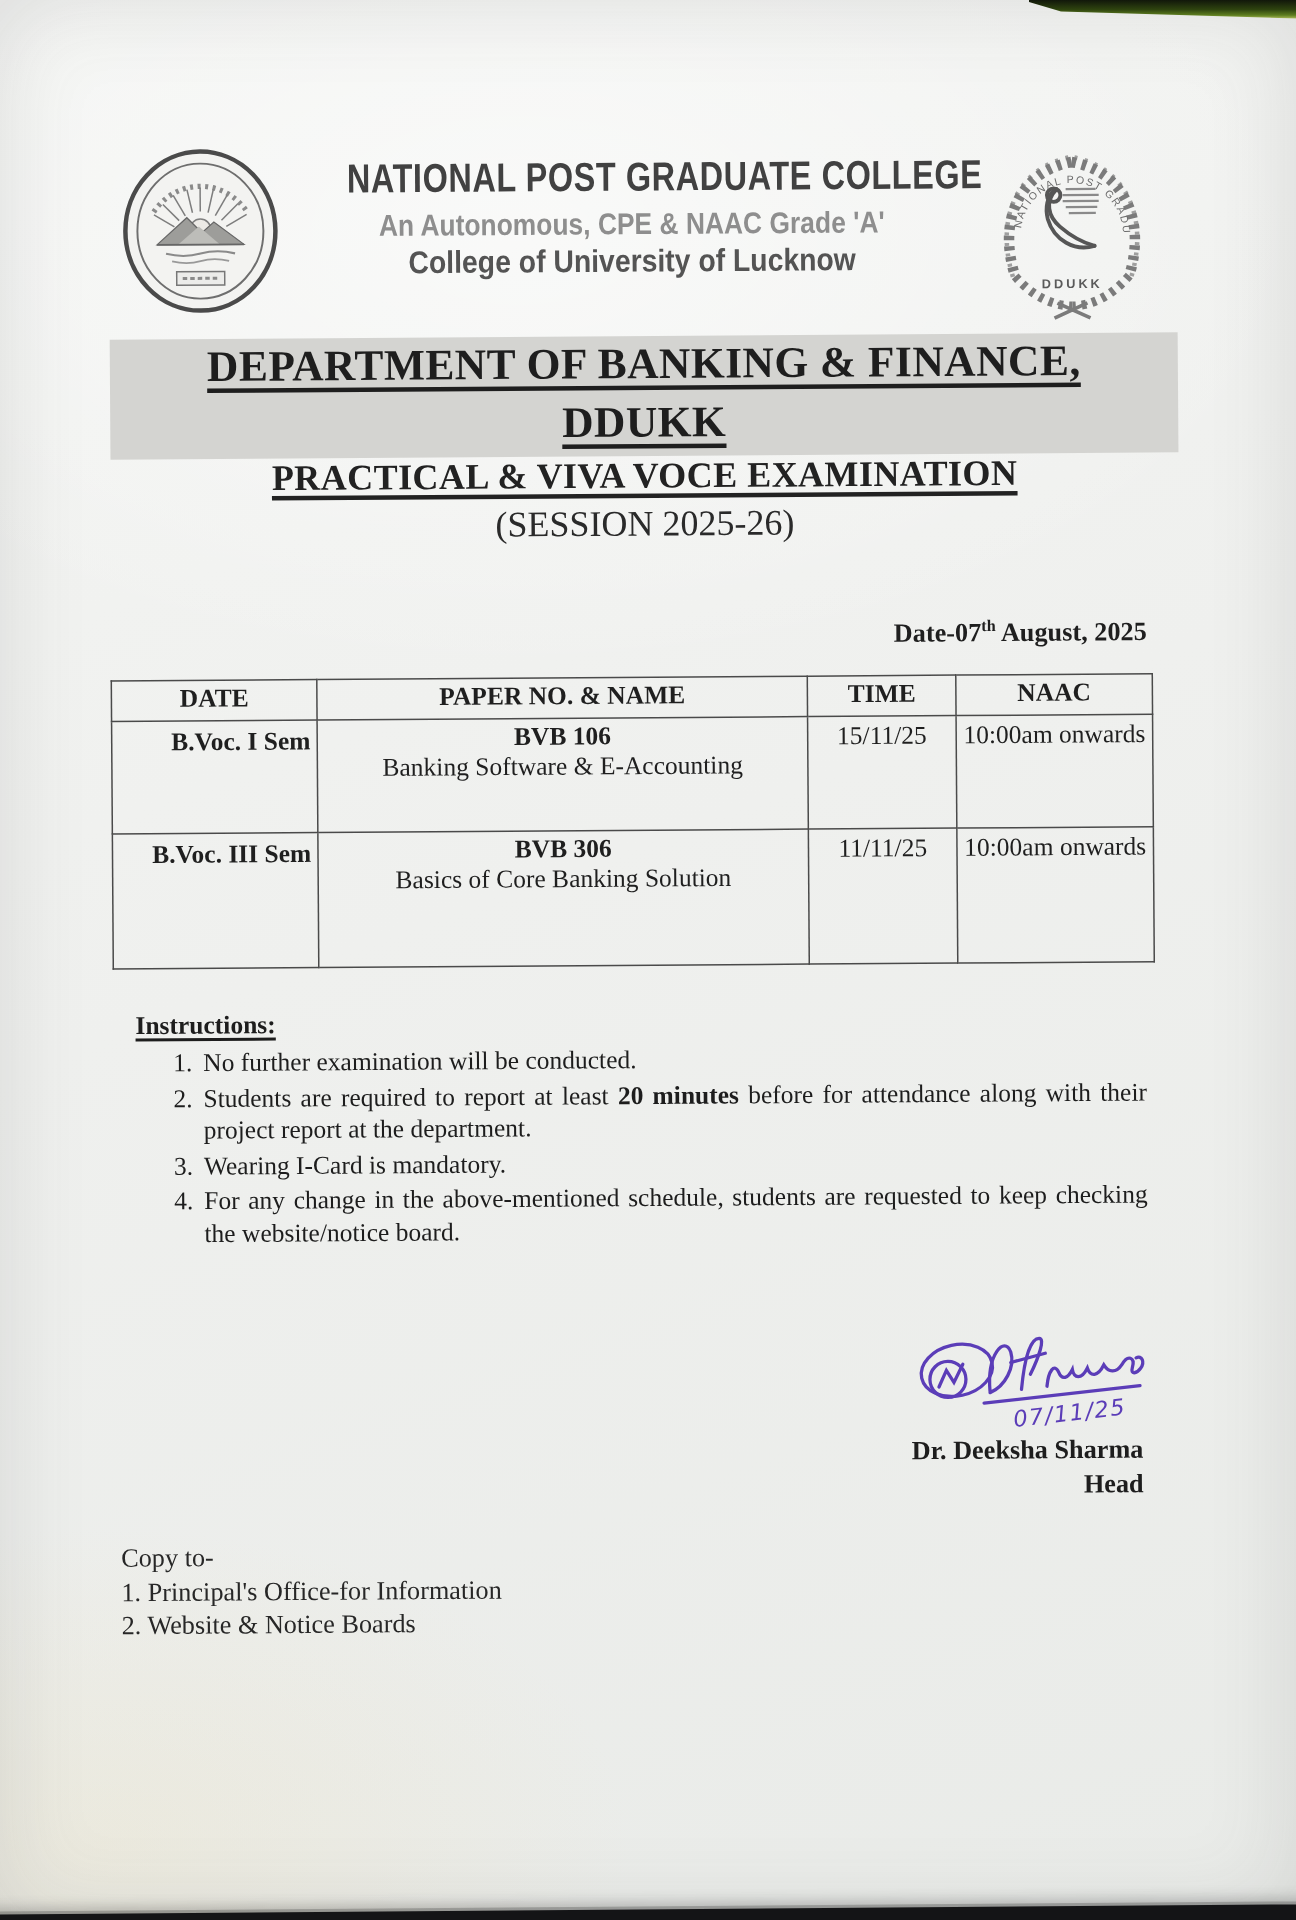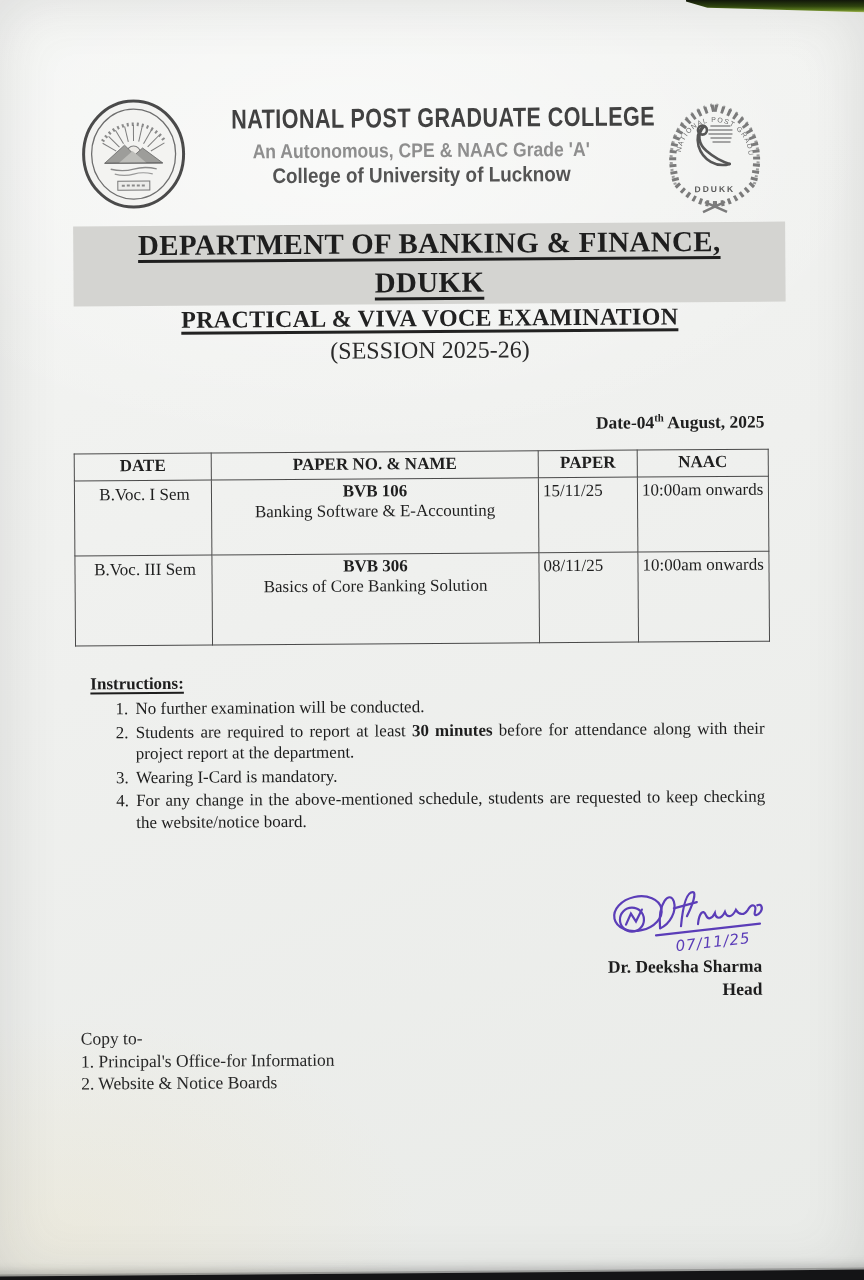--- a/index.html
+++ b/index.html
@@ -44,24 +44,24 @@
   .t3>span{text-decoration:underline;text-decoration-thickness:2.5px;text-underline-offset:4px;letter-spacing:0.3px;}
   .t4{left:0;width:864px;top:337px;text-align:center;font-size:24px;color:#2a2a2a;}
 
   .date-line{left:500px;top:413px;width:266px;text-align:right;font-weight:700;font-size:17.5px;color:#1f1f1f;}
   .date-line sup{font-size:0.62em;vertical-align:super;}
 
   
   .sched{left:75px;top:451px;width:694px;border-collapse:collapse;table-layout:fixed;font-size:17px;color:#1f1f1f;}
   .sched th,.sched td{border:1.6px solid #4a4a4a;vertical-align:top;padding:1px 4px 2px;}
   .sched th{font-weight:700;text-align:center;height:22px;padding-top:2px;}
-  .cell-class{font-weight:400;text-align:center;padding-left:7px !important;padding-top:4px !important;}
+  .cell-class{font-weight:700;text-align:right;padding-left:7px !important;padding-top:4px !important;}
   .cell-paper{text-align:center;padding-top:2px !important;}
   .pno{font-weight:700;}
-  .cell-dt{padding-top:3px !important;}
+  .cell-dt{text-align:center;padding-top:3px !important;}
   .row1 td{height:68px;}
   .row2 td{height:83px;}
 
   
   .inst{left:90px;top:672px;width:674px;font-size:17px;color:#1d1d1d;}
   .inst-h{font-weight:700;text-decoration:underline;text-decoration-thickness:2px;text-underline-offset:3px;}
   .inst ol{margin:4px 0 0 0;padding-left:42px;line-height:21.5px;text-align:justify;}
   .inst li{padding-left:3px;margin-bottom:2px;}
 
   
@@ -145,64 +145,64 @@
       <text x="62" y="94" text-anchor="middle" font-family="Liberation Sans, DejaVu Sans, sans-serif" font-weight="bold" font-size="8.5" letter-spacing="2" fill="#5a5a5a">DDUKK</text>
     </svg>
 
     <div class="abs title-box">
       <div class="t-line"><span>DEPARTMENT OF BANKING &amp; FINANCE,</span></div>
       <div class="t-line"><span>DDUKK</span></div>
     </div>
     <div class="abs t3"><span>PRACTICAL &amp; VIVA VOCE EXAMINATION</span></div>
     <div class="abs t4">(SESSION 2025-26)</div>
 
-    <div class="abs date-line"><span>Date-04</span><sup>th</sup><span> August, 2025</span></div>
+    <div class="abs date-line"><span>Date-07</span><sup>th</sup><span> August, 2025</span></div>
 
     <table class="abs sched">
       <colgroup>
           <col style="width:137px">
           <col style="width:327px">
           <col style="width:99px">
           <col style="width:131px">
         </colgroup>
       <thead>
         <tr>
           <th>DATE</th>
           <th>PAPER NO. &amp; NAME</th>
-          <th>PAPER</th>
+          <th>TIME</th>
           <th>NAAC</th>
         </tr>
       </thead>
       <tbody>
         <tr class="row1">
           <td class="cell-class">B.Voc. I Sem</td>
           <td class="cell-paper">
             <div class="pno">BVB 106</div>
             <div>Banking Software &amp; E-Accounting</div>
           </td>
           <td class="cell-dt">15/11/25</td>
           <td class="cell-dt">10:00am onwards</td>
         </tr>
         <tr class="row2">
           <td class="cell-class">B.Voc. III Sem</td>
           <td class="cell-paper">
             <div class="pno">BVB 306</div>
             <div>Basics of Core Banking Solution</div>
           </td>
-          <td class="cell-dt">08/11/25</td>
+          <td class="cell-dt">11/11/25</td>
           <td class="cell-dt">10:00am onwards</td>
         </tr>
       </tbody>
     </table>
 
     <div class="abs inst">
       <div class="inst-h">Instructions:</div>
       <ol>
         <li><span>No further examination will be conducted.</span><b></b><span></span></li>
-        <li><span>Students are required to report at least </span><b>30 minutes</b><span> before for attendance along with their project report at the department.</span></li>
+        <li><span>Students are required to report at least </span><b>20 minutes</b><span> before for attendance along with their project report at the department.</span></li>
         <li><span>Wearing I-Card is mandatory.</span><b></b><span></span></li>
         <li><span>For any change in the above-mentioned schedule, students are requested to keep checking the website/notice board.</span><b></b><span></span></li>
       </ol>
     </div>
 
     <svg class="abs sig-svg" viewBox="0 0 158 76">
       <g fill="none" class="ink" stroke-width="2.2" stroke-linecap="round">
         <ellipse cx="30" cy="31" rx="24" ry="17" transform="rotate(-12 30 31)"></ellipse>
         <circle cx="24" cy="37" r="12"></circle>
         <path d="M18,42 l5,-11 l5,8 l6,-12"></path>

